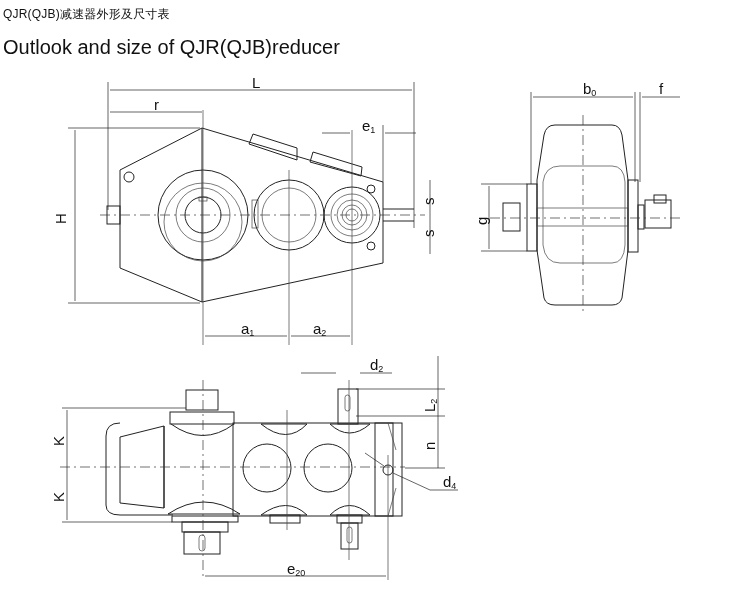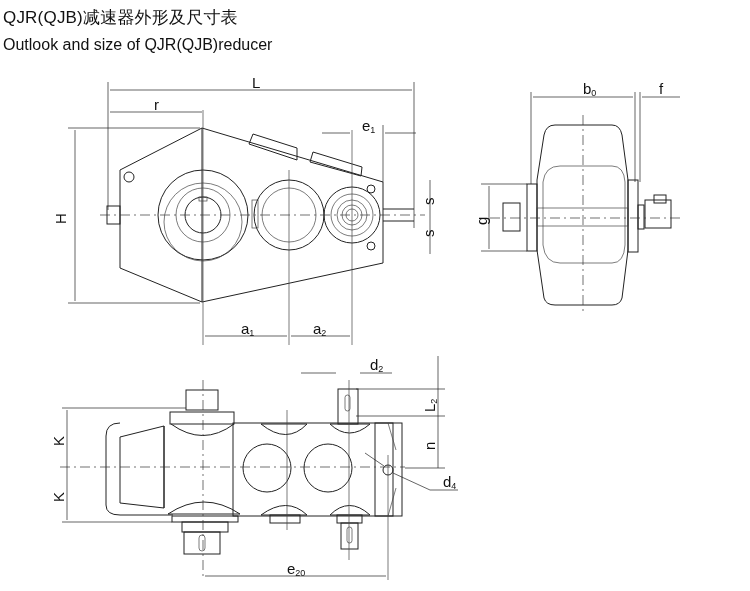--- a/index.html
+++ b/index.html
@@ -1,18 +1,18 @@
 <!DOCTYPE html>
 <html><head>
 <meta charset="utf-8">
 <style>
   html,body{margin:0;padding:0;background:#ffffff;}
   body{width:750px;height:591px;position:relative;overflow:hidden;font-family:"Liberation Sans","DejaVu Sans",sans-serif;color:#111;}
-  .title-cn{position:absolute;left:3px;top:6px;font-size:17px;letter-spacing:0.2px;}
-  .title-en{position:absolute;left:3px;top:36px;font-size:16px;}
+  .title-cn{position:absolute;left:3px;top:6px;font-size:12px;letter-spacing:0.2px;}
+  .title-en{position:absolute;left:3px;top:36px;font-size:20px;}
   svg{position:absolute;left:0;top:0;}
   .ln{stroke:#222;stroke-width:1;fill:none;}
   .thin{stroke:#444;stroke-width:0.7;fill:none;}
   .dash{stroke:#333;stroke-width:0.7;fill:none;stroke-dasharray:10 4 2 4;}
   .dim{stroke:#222;stroke-width:0.7;fill:none;}
   .lbl{font-family:"Liberation Sans",sans-serif;font-size:15px;fill:#111;}
   .sub{font-size:9px;}
 </style>
 </head>
 <body>

